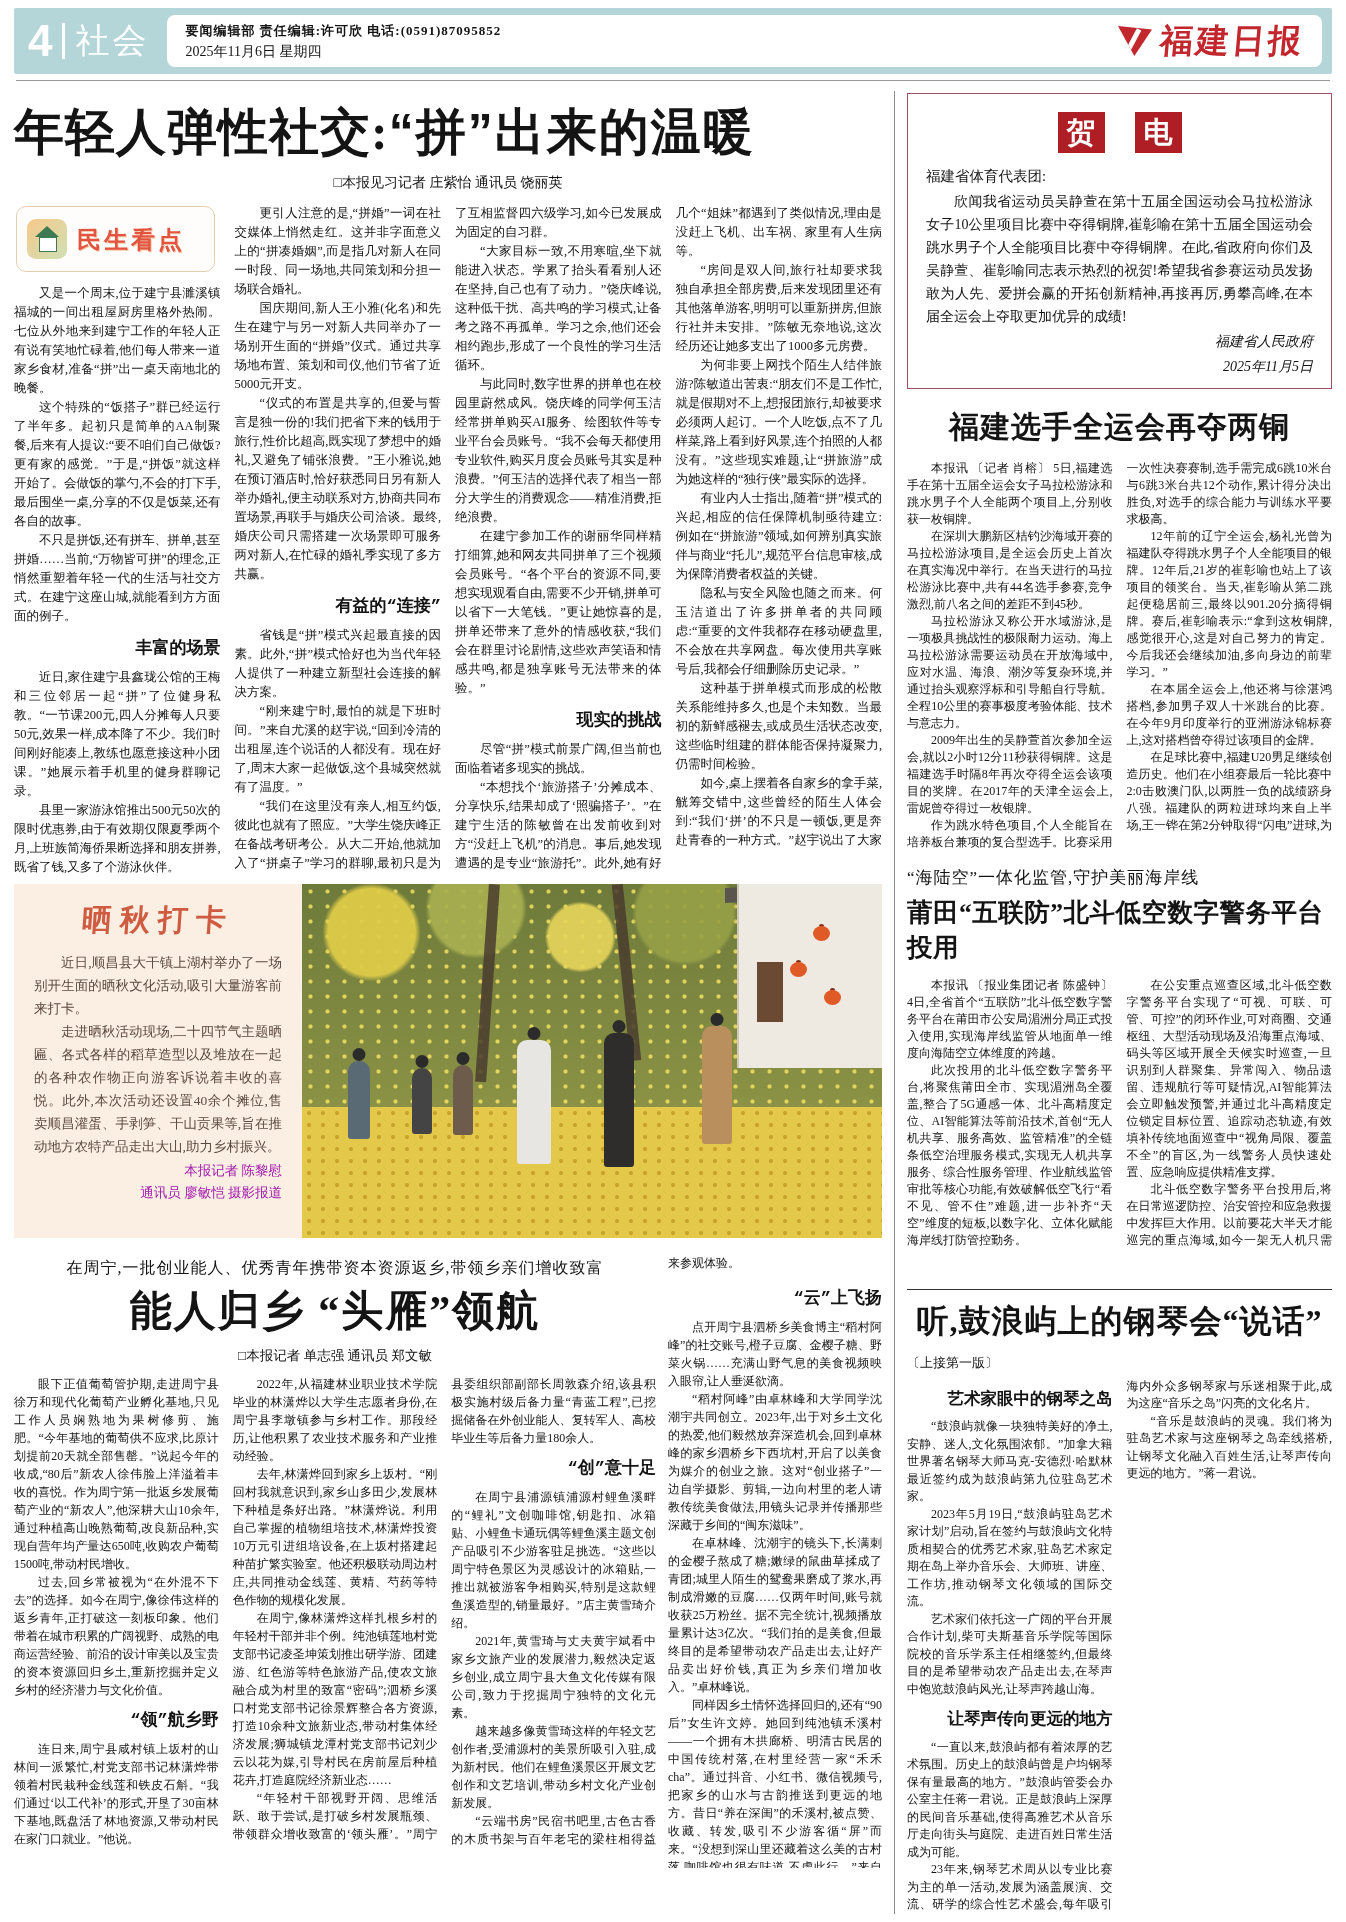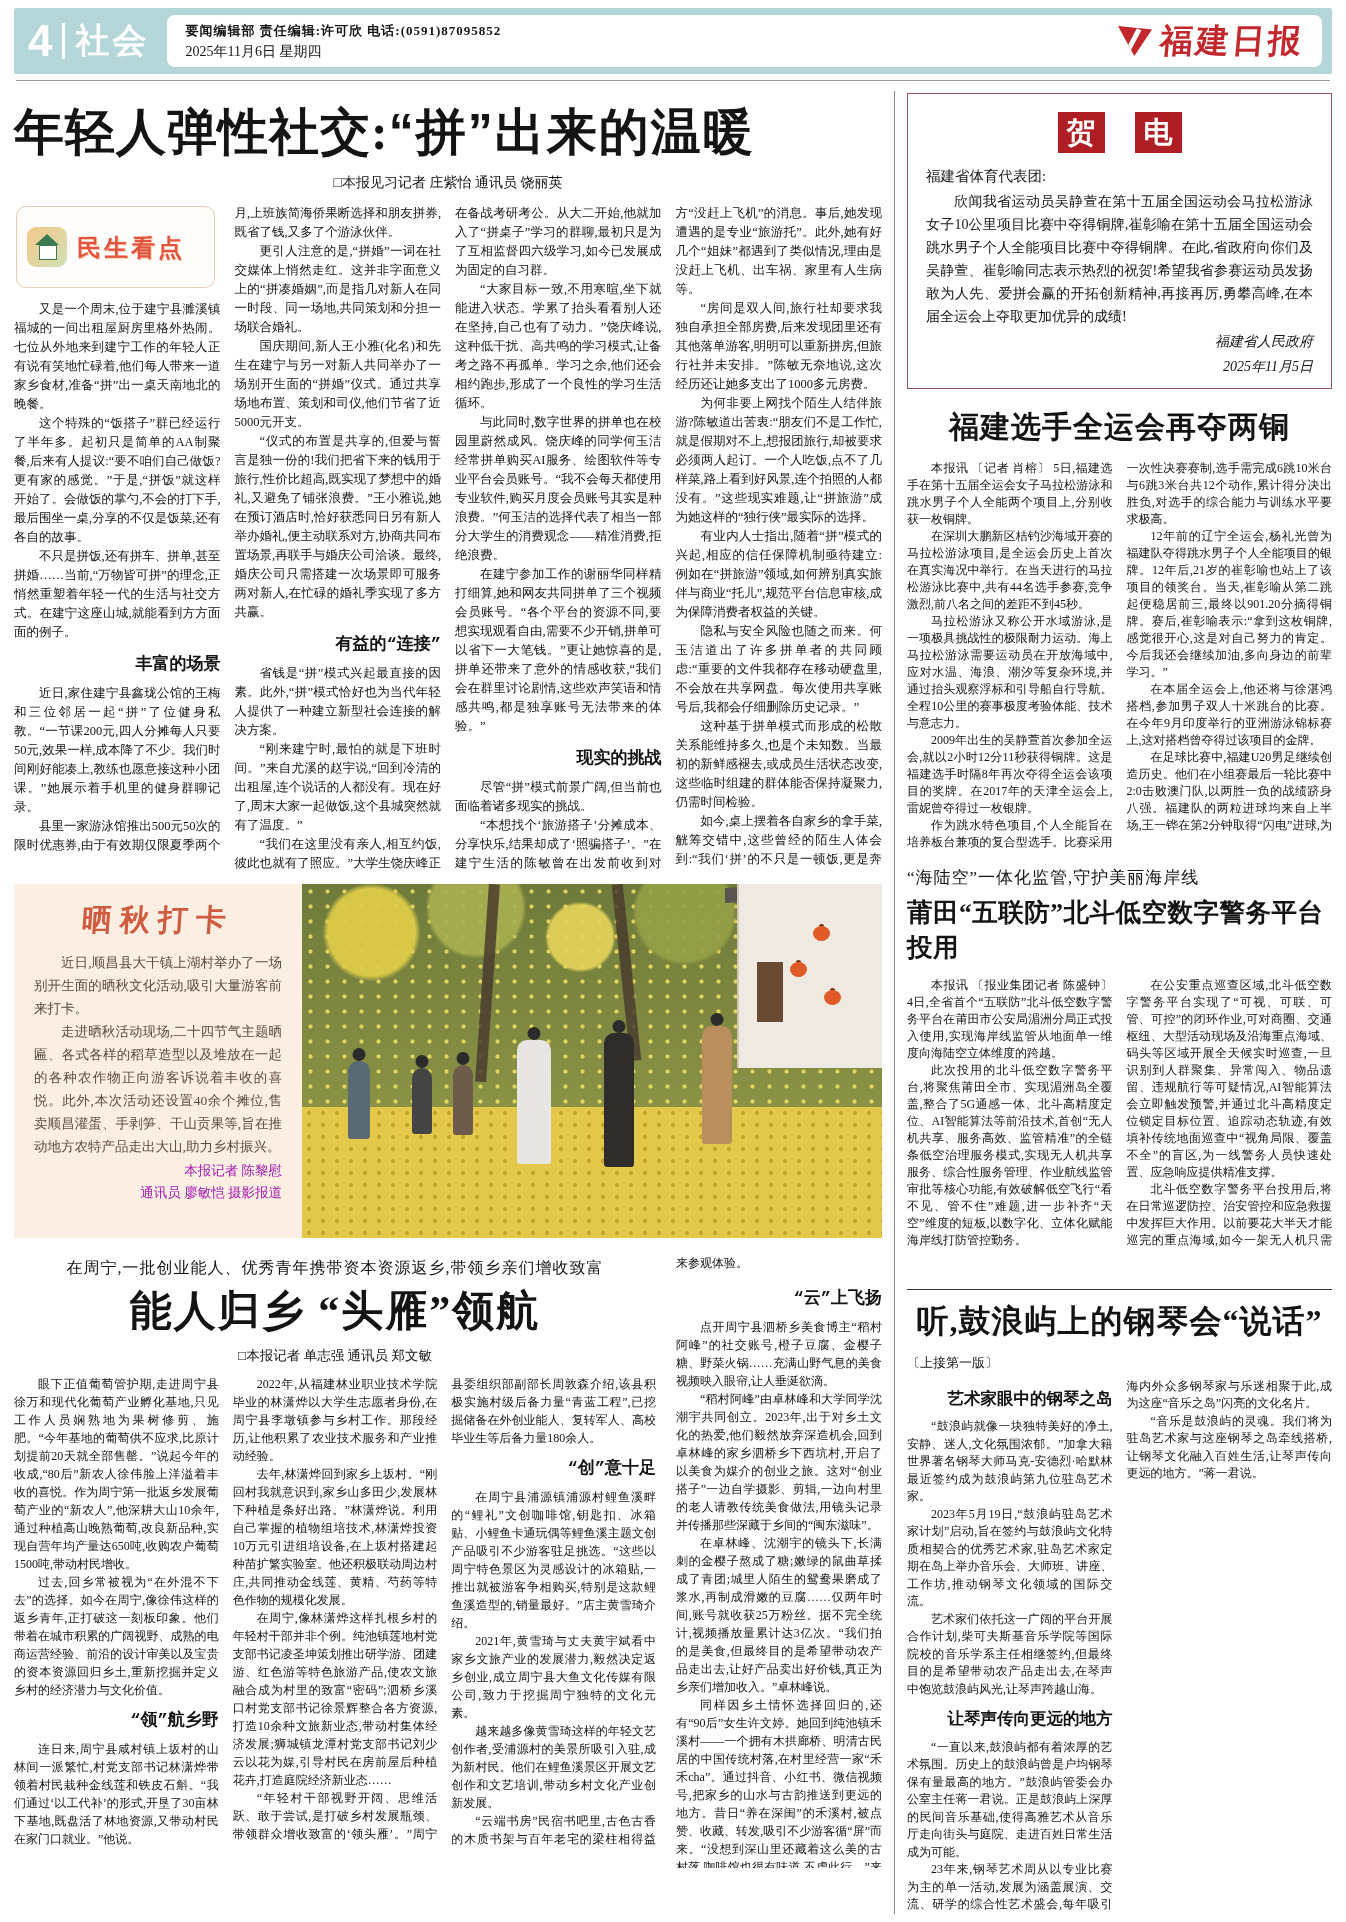--- a/index.html
+++ b/index.html
@@ -6,21 +6,21 @@
   html,body { background:#f2f2f0; }
   body { font-family:"Liberation Serif", serif; color:#141414; }
   .page { width:1346px; height:1922px; background:#fff; margin:0 auto; position:relative;
           overflow:hidden; padding:8px 14px 0; }
 
   
   .topbar { height:66px; background:#b5d6d8; display:flex; align-items:center; border-radius:2px; }
   .pageno { display:flex; align-items:center; gap:10px; padding:0 18px 0 14px; color:#fff; }
   .pageno .num { font-size:44px; font-weight:bold; font-family:"Liberation Sans",sans-serif; }
   .pageno .bar { width:3px; height:36px; background:#fff; }
-  .pageno .sec { font-size:34px; font-weight:700; letter-spacing:3px; font-family:"Liberation Sans",sans-serif; }
+  .pageno .sec { font-size:34px; font-weight:400; letter-spacing:3px; font-family:"Liberation Sans",sans-serif; }
   .toppanel { background:#fff; border-radius:8px; flex:1; height:52px; margin-right:10px;
               display:flex; align-items:center; justify-content:space-between; padding:4px 18px; }
   .deptline { font-size:13px; font-weight:bold; letter-spacing:1px; }
   .dateline { font-size:14px; margin-top:3px; }
   .masthead { display:flex; align-items:center; gap:8px; }
   .logo-icon { width:34px; height:30px; background:#c2272d; clip-path:polygon(0 0,100% 12%,48% 100%); position:relative; }
   .logo-icon::after { content:""; position:absolute; left:13px; top:2px; width:5px; height:24px; background:#fff; transform:rotate(28deg); }
   .masthead-text { color:#c2272d; font-size:33px; font-weight:900; letter-spacing:3px; transform:skewX(-5deg); }
   .header-rule { border-bottom:1px solid #9a9a9a; margin:6px 2px 10px; }
 
@@ -36,21 +36,21 @@
 
   
   .a1-h1 { margin:14px 0 4px; line-height:1.1; white-space:nowrap; }
   .a1-h1 .plain { font-size:50px; font-weight:900; letter-spacing:1px; }
   .a1-h1 .bold  { font-size:50px; font-weight:900; font-family:"Liberation Sans",sans-serif; letter-spacing:2px; }
   .a1-byline { text-align:center; font-size:14px; margin:14px 0 12px; }
   .a1-body { height:676px; column-count:4; column-gap:14px; column-fill:auto; overflow:hidden;
              font-size:12.5px; line-height:19px; }
 
   .minsheng { display:flex; align-items:center; gap:10px; border:1px solid #e6cdb2; border-radius:10px;
-              padding:20px 10px; margin:2px 6px 12px 2px; background:#fffdfb; }
+              padding:12px 10px; margin:2px 6px 12px 2px; background:#fffdfb; }
   .house-ico { width:40px; height:40px; border-radius:9px; background:linear-gradient(135deg,#f7c98a,#cfe0b5); position:relative; flex:0 0 auto; }
   .house-ico::before { content:""; position:absolute; left:8px; top:7px; width:0; height:0;
                        border-left:12px solid transparent; border-right:12px solid transparent; border-bottom:11px solid #3d7a52; }
   .house-ico::after { content:""; position:absolute; left:12px; top:18px; width:16px; height:13px; background:#fff; border:1px solid #3d7a52; }
   .minsheng-label { font-family:"Liberation Sans",sans-serif; font-size:24px; font-weight:900; color:#e2543f;
                     letter-spacing:3px; text-shadow:1px 1px 0 #f5c9a9; }
 
   
   .photo-band { display:flex; height:354px; margin:4px 0 8px; }
   .shaiqiu { width:288px; background:#fbeee2; padding:16px 20px 10px; }
@@ -74,21 +74,21 @@
   .roof { position:absolute; right:0; top:0; width:27%; height:15px; background:#59544e; transform:skewY(-3deg); }
   .door { position:absolute; right:17%; top:22%; width:26px; height:60px; background:#6b4a33; }
   .lantern { position:absolute; width:17px; height:15px; border-radius:50%; background:#e05a28; box-shadow:0 -8px 0 -6px #7a3018; }
   .ground { position:absolute; left:0; right:0; bottom:0; height:37%;
     background:radial-gradient(circle, #c7a32c 1.6px, transparent 2.4px) 0 0/14px 12px, #e3c84a; }
   .person { position:absolute; border-radius:10px 10px 3px 3px; }
   .person::before { content:""; position:absolute; top:-13px; left:50%; transform:translateX(-50%);
                     width:13px; height:13px; border-radius:50%; background:#2b2b2b; }
 
   
-  .a2 { display:flex; gap:20px; height:614px; margin-top:16px; }
+  .a2 { display:flex; gap:12px; height:614px; margin-top:16px; }
   .a2-left { width:642px; }
   .a2-kicker { font-size:16px; letter-spacing:1px; text-align:center; margin:4px 0 8px; }
   .a2-h2 { text-align:center; font-size:42px; font-weight:900; letter-spacing:2px; line-height:1.15; }
   .a2-byline { text-align:center; font-size:13.5px; margin:12px 0 10px; }
   .a2-body { height:474px; column-count:3; column-gap:14px; column-fill:auto; overflow:hidden;
              font-size:12px; line-height:18px; }
   .a2-rail { flex:1; min-width:0; height:100%; overflow:hidden; font-size:12px; line-height:18px; }
   .a2-rail .cont { text-indent:0; }
   .a2-rail .subhead { margin-top:18px; }
 

